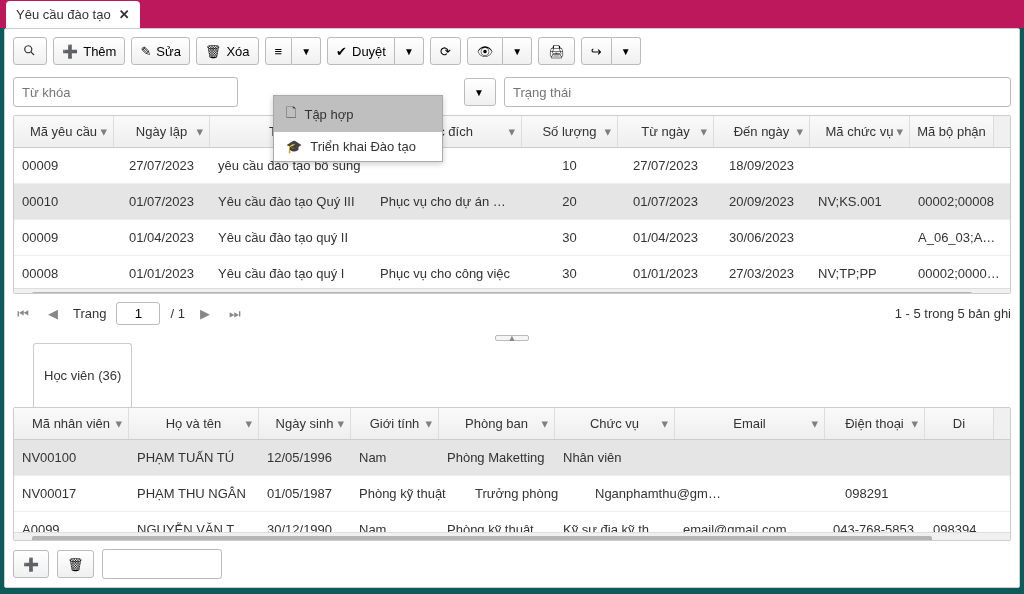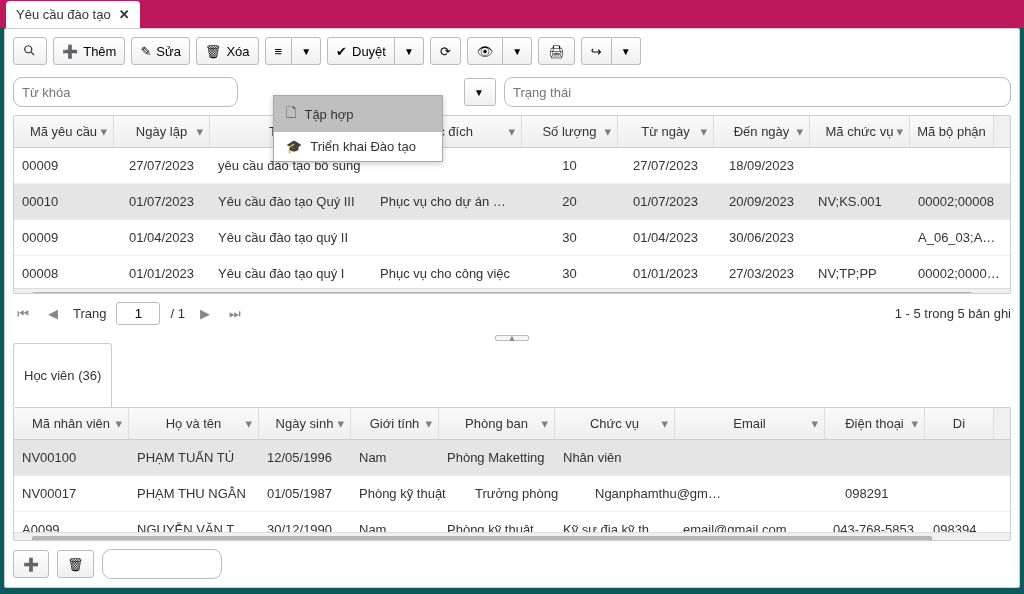--- a/index.html
+++ b/index.html
@@ -8,42 +8,42 @@
   .tab { background: #fff; border-radius: 4px 4px 0 0; padding: 6px 10px; display: flex; align-items: center; gap: 8px; font-size: 13px; }
   .tab .close { cursor: pointer; font-weight: bold; }
   .panel { background: #fff; margin: 0 4px 4px 4px; border: 1px solid #ccc; border-radius: 2px; height: 560px; display: flex; flex-direction: column; position: relative; }
   .toolbar { display: flex; gap: 6px; padding: 8px; align-items: center; border-bottom: 0; }
   .btn { border: 1px solid #bbb; background: linear-gradient(#fff,#f0f0f0); border-radius: 3px; padding: 5px 8px; display: inline-flex; align-items: center; gap: 5px; cursor: pointer; font-size: 13px; height: 28px; }
   .btn.icon-only { padding: 5px 9px; }
   .btn-group { display: inline-flex; }
   .btn-group .btn:first-child { border-radius: 3px 0 0 3px; }
   .btn-group .btn:last-child { border-radius: 0 3px 3px 0; border-left: none; }
   .filter-row { display: flex; gap: 8px; padding: 4px 8px 8px 8px; align-items: center; }
-  .inp { border: 1px solid #bbb; border-radius: 9px; padding: 6px 8px; font-size: 13px; height: 30px; background: #fff; }
+  .inp { border: 1px solid #bbb; border-radius: 3px; padding: 6px 8px; font-size: 13px; height: 30px; background: #fff; }
   .dropdown-menu { position: absolute; background: #fff; border: 1px solid #aaa; box-shadow: 0 2px 6px rgba(0,0,0,0.2); z-index: 100; min-width: 170px; }
   .dropdown-menu .item { padding: 7px 12px; display: flex; align-items: center; gap: 8px; cursor: pointer; }
   .dropdown-menu .item.hover { background: #bfbfbf; }
   .grid { border: 1px solid #ccc; margin: 0 8px; border-radius: 2px; overflow: hidden; }
   .grid-head { display: flex; background: linear-gradient(#fafafa,#eee); border-bottom: 1px solid #ccc; }
   .gh { border-right: 1px solid #ddd; padding: 8px 6px; display: flex; align-items: center; justify-content: center; gap: 6px; font-size: 13px; position: relative; }
   .gh .fi { position: absolute; right: 6px; opacity: 0.6; cursor: pointer; }
   .grid-body { overflow-y: scroll; overflow-x: hidden; height: 140px; }
   .row { display: flex; border-bottom: 1px solid #eee; }
   .row.sel { background: #e5e5e5; }
   .cell { padding: 10px 8px; border-right: 1px solid transparent; font-size: 13px; overflow: hidden; text-overflow: ellipsis; white-space: nowrap; }
   .hscroll { height: 16px; background: #f0f0f0; position: relative; border-top: 1px solid #ddd; }
   .hscroll .thumb { position: absolute; height: 10px; background: #b5b5b5; border-radius: 2px; top: 3px; }
   .pager { display: flex; align-items: center; gap: 10px; padding: 8px; justify-content: space-between; }
   .pager-left { display: flex; align-items: center; gap: 10px; }
   .pager .pbtn { width: 20px; text-align: center; cursor: pointer; color: #888; }
   .pager input { width: 44px; text-align: center; border: 1px solid #bbb; border-radius: 3px; padding: 3px; }
   .splitter { height: 6px; background: #fff; display: flex; justify-content: center; align-items: center; margin: 2px 8px; }
   .splitter .handle { width: 34px; height: 6px; border:1px solid #bbb; border-radius:2px; background:#f5f5f5; display:flex; align-items:center; justify-content:center; font-size:9px; color:#888;}
   .sub-tab-bar { display:flex; margin: 0 8px; }
-  .sub-tab { border:1px solid #ccc; border-bottom:none; padding:24px 10px; border-radius:3px 3px 0 0; background:#fff; font-size:13px;}
+  .sub-tab { border:1px solid #ccc; border-bottom:none; padding:24px 10px; border-radius:3px 3px 0 0; background:#fff; font-size:13px;margin-left:20px;}
   .grid2 .grid-body { height: 92px; }
   .footer-bar { display:flex; gap:8px; padding:8px; align-items:center; }
   svg.ic { width:14px; height:14px; }
   .caret { font-size: 10px; }
   .vscroll-track{ width:16px; background:#f0f0f0;}
   .cjust-c{justify-content:center; text-align:center;}
 </style>
 </head>
 <body>
 

